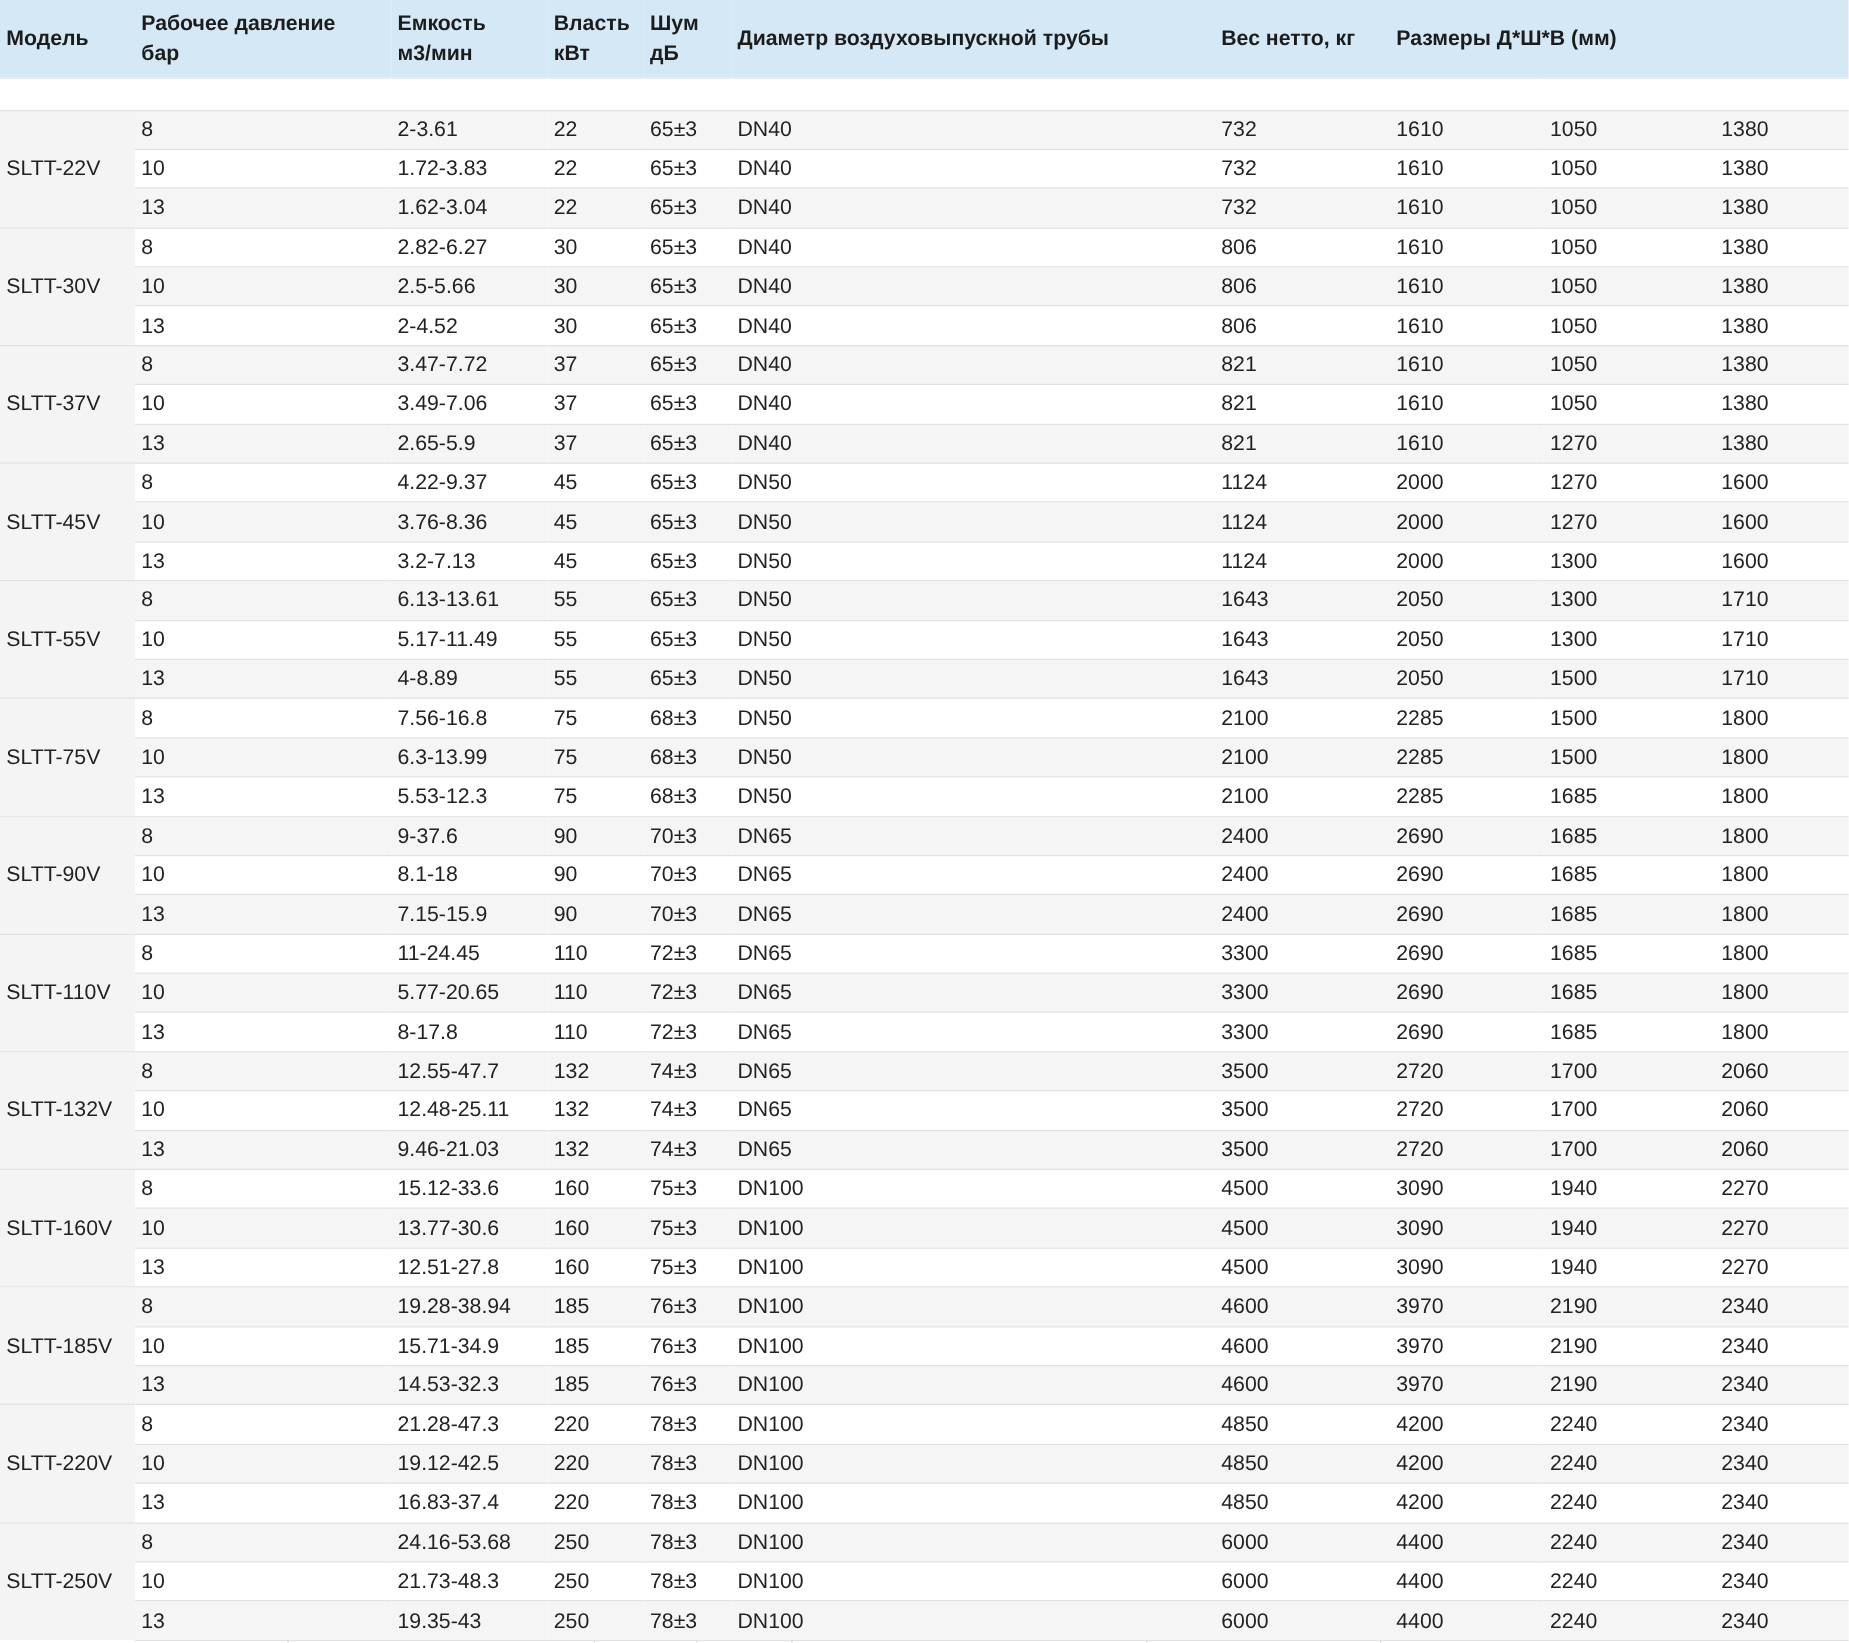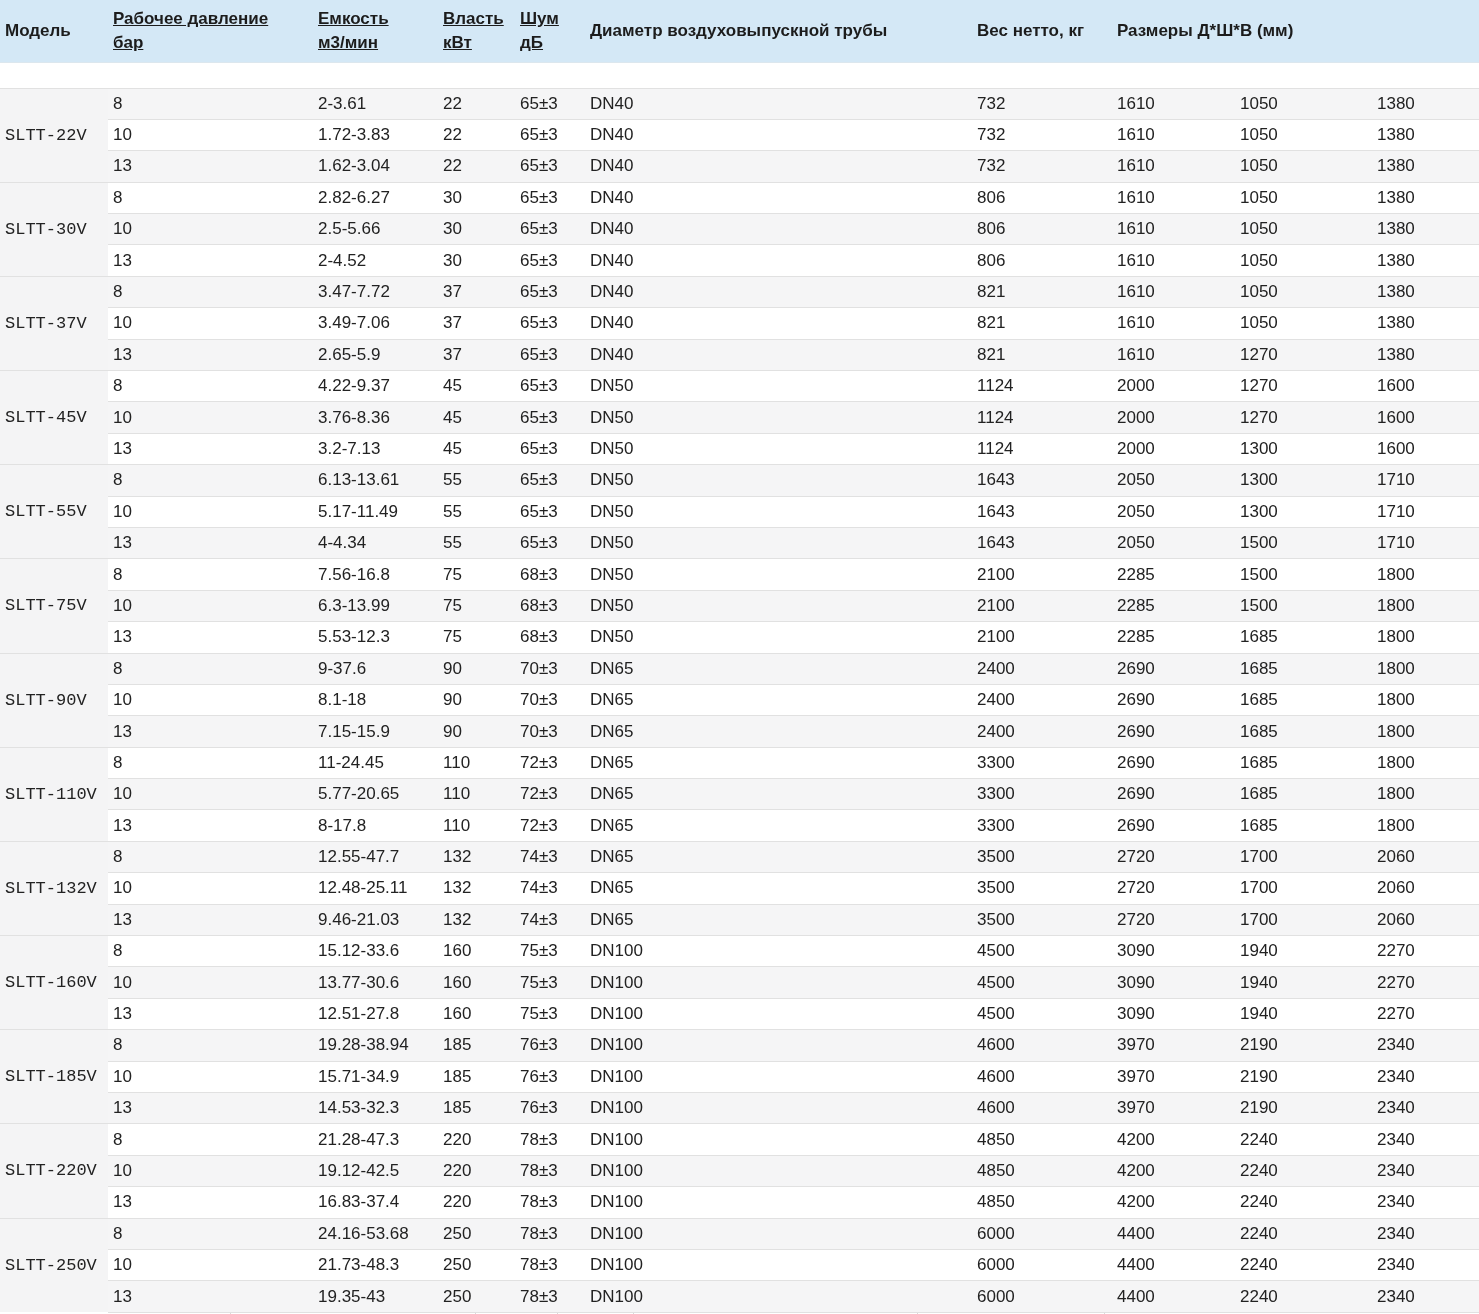--- a/index.html
+++ b/index.html
@@ -30,41 +30,41 @@
     height:62px;
     text-align:left;
     vertical-align:middle;
     font-size:17px;
     font-weight:bold;
     color:#1c1c1c;
     padding:2px 4px 2px 5px;
     line-height:1.4;
     border-bottom:1px solid #dce7ee;
   }
-  thead th .l { display:block;text-decoration:underline; }
+  thead th .l { display:block; }
 
   tr.spacer td {
     height:26px;
     background:#ffffff;
     border:none;
   }
 
   tbody td {
     height:31.4px;
     font-size:17px;
     color:#222222;
     padding:0 4px 0 5px;
     vertical-align:middle;
     border-top:1px solid #e1e1e1;
     background:#ffffff;
     white-space:nowrap;
     overflow:hidden;
   }
   tr.stripe td { background:#f5f5f6; }
-  td.model-cell { background:#f4f4f5 !important;font-family:Liberation Mono, monospace; }
+  td.model-cell { background:#f4f4f5 !important; }
   tbody tr:last-child td { border-bottom:1px solid #e1e1e1; }
 
   .bottom-strip {
     position:relative;
     width:1479px;
     height:4px;
     background:#ffffff;
   }
   .bottom-strip .tick {
     position:absolute;
@@ -272,21 +272,21 @@
         <td>55</td>
         <td>65±3</td>
         <td>DN50</td>
         <td>1643</td>
         <td>2050</td>
         <td>1300</td>
         <td>1710</td>
       </tr>
       <tr class="stripe">
         <td>13</td>
-        <td>4-4.34</td>
+        <td>4-8.89</td>
         <td>55</td>
         <td>65±3</td>
         <td>DN50</td>
         <td>1643</td>
         <td>2050</td>
         <td>1500</td>
         <td>1710</td>
       </tr>
       <tr class="plain">
         <td rowspan="3" class="model-cell">SLTT-75V</td>

